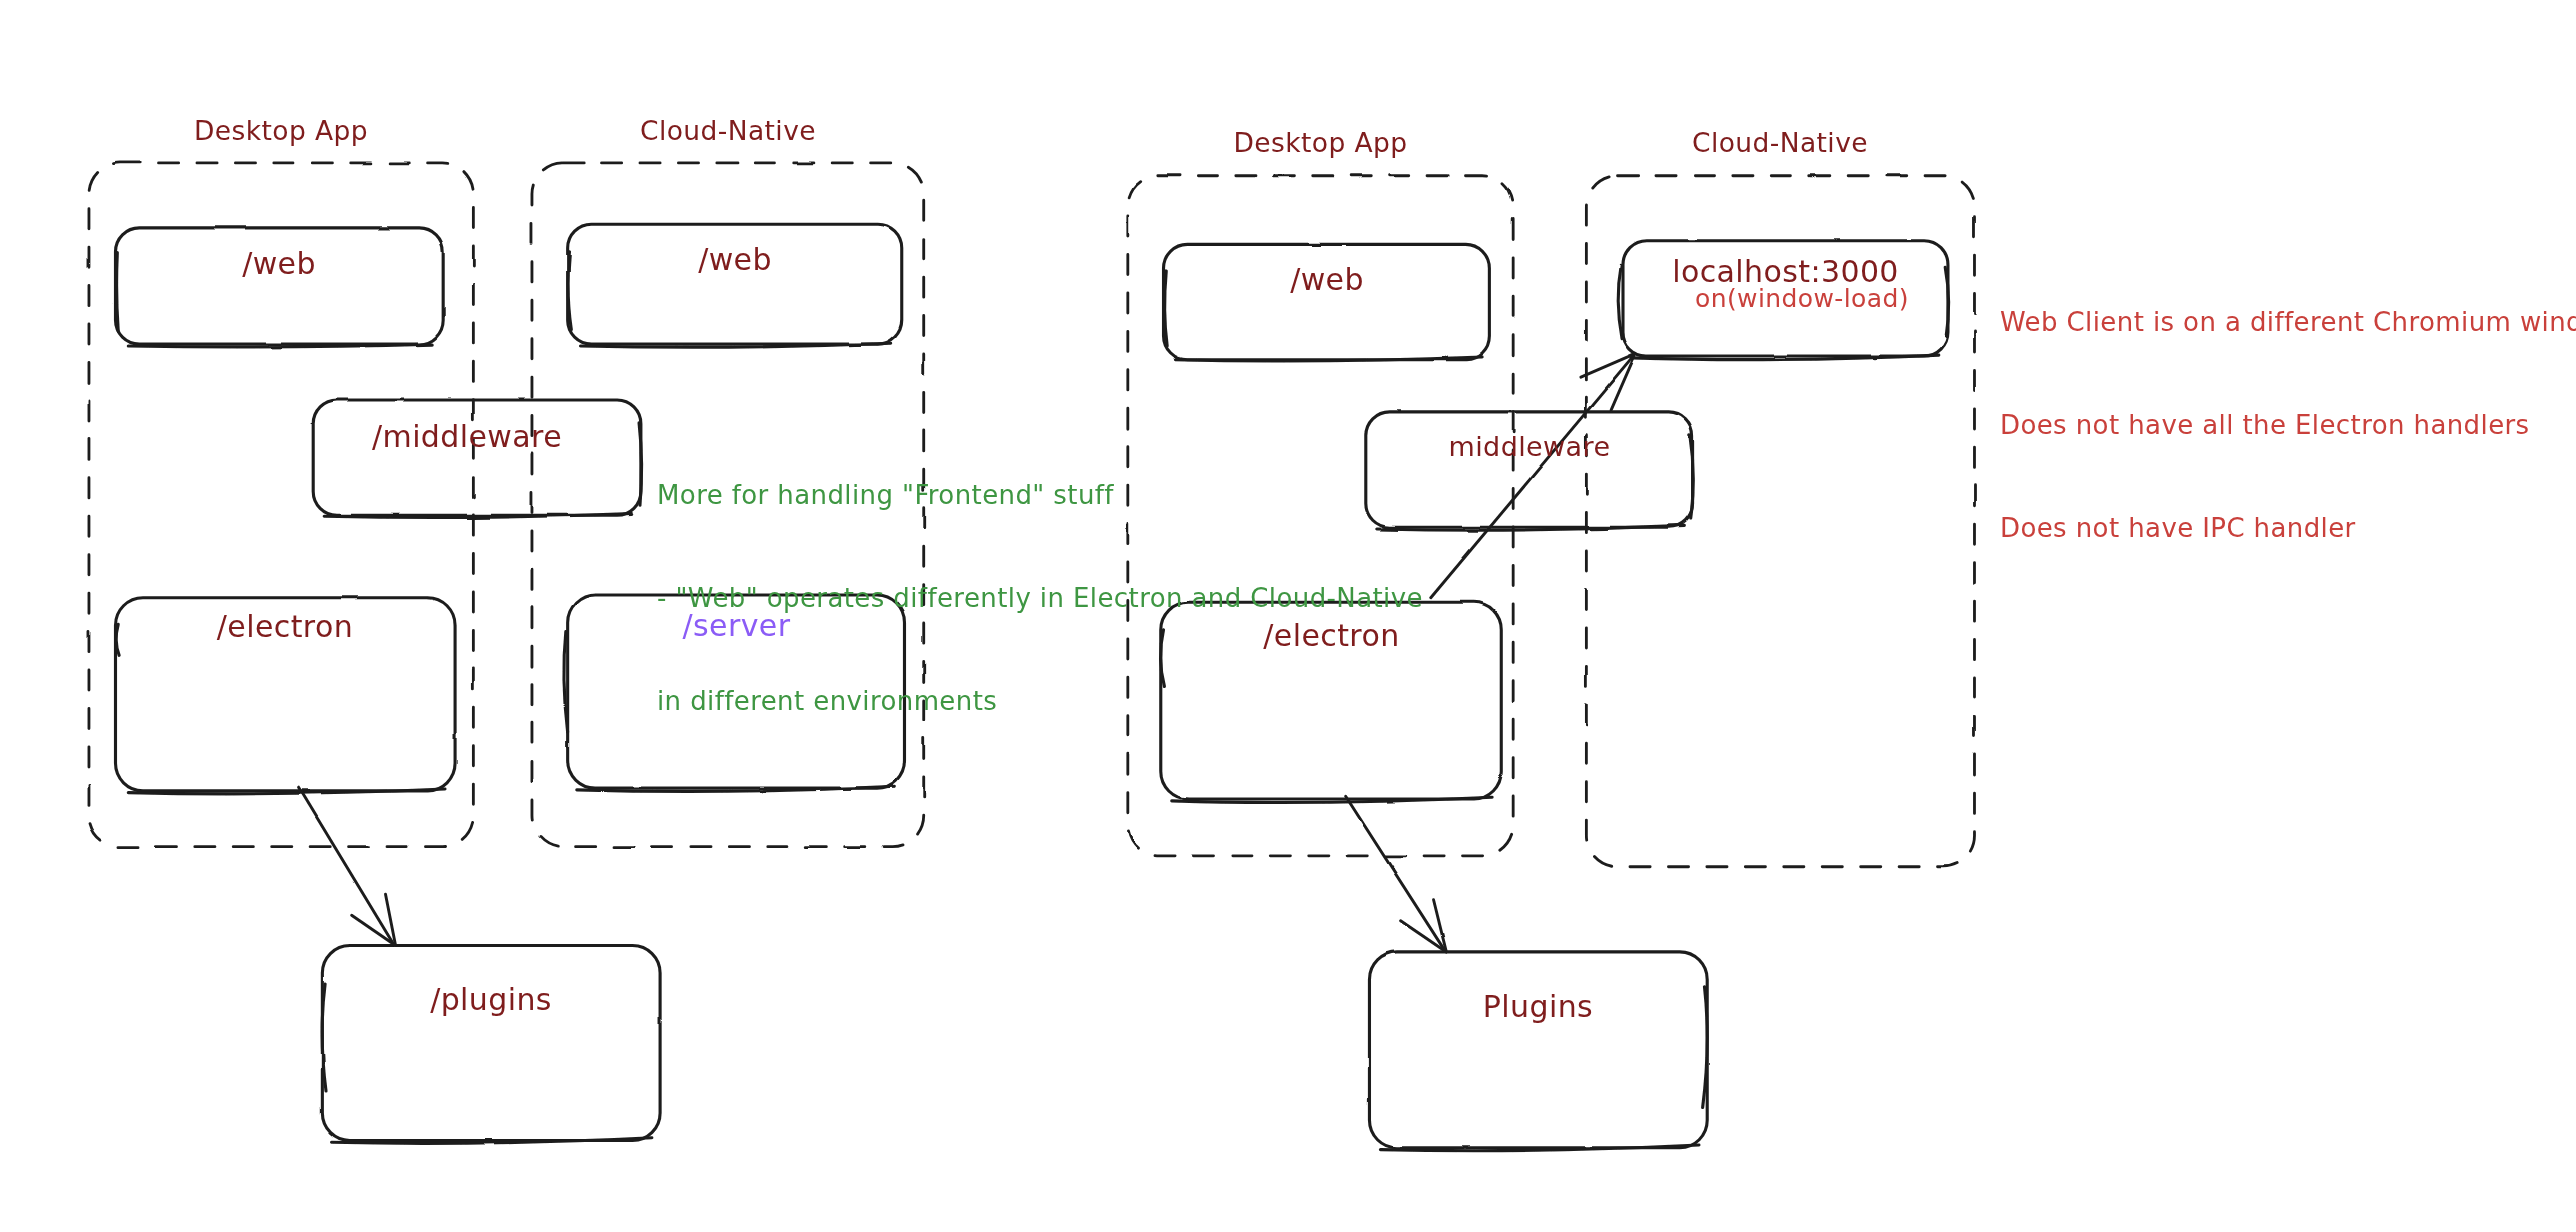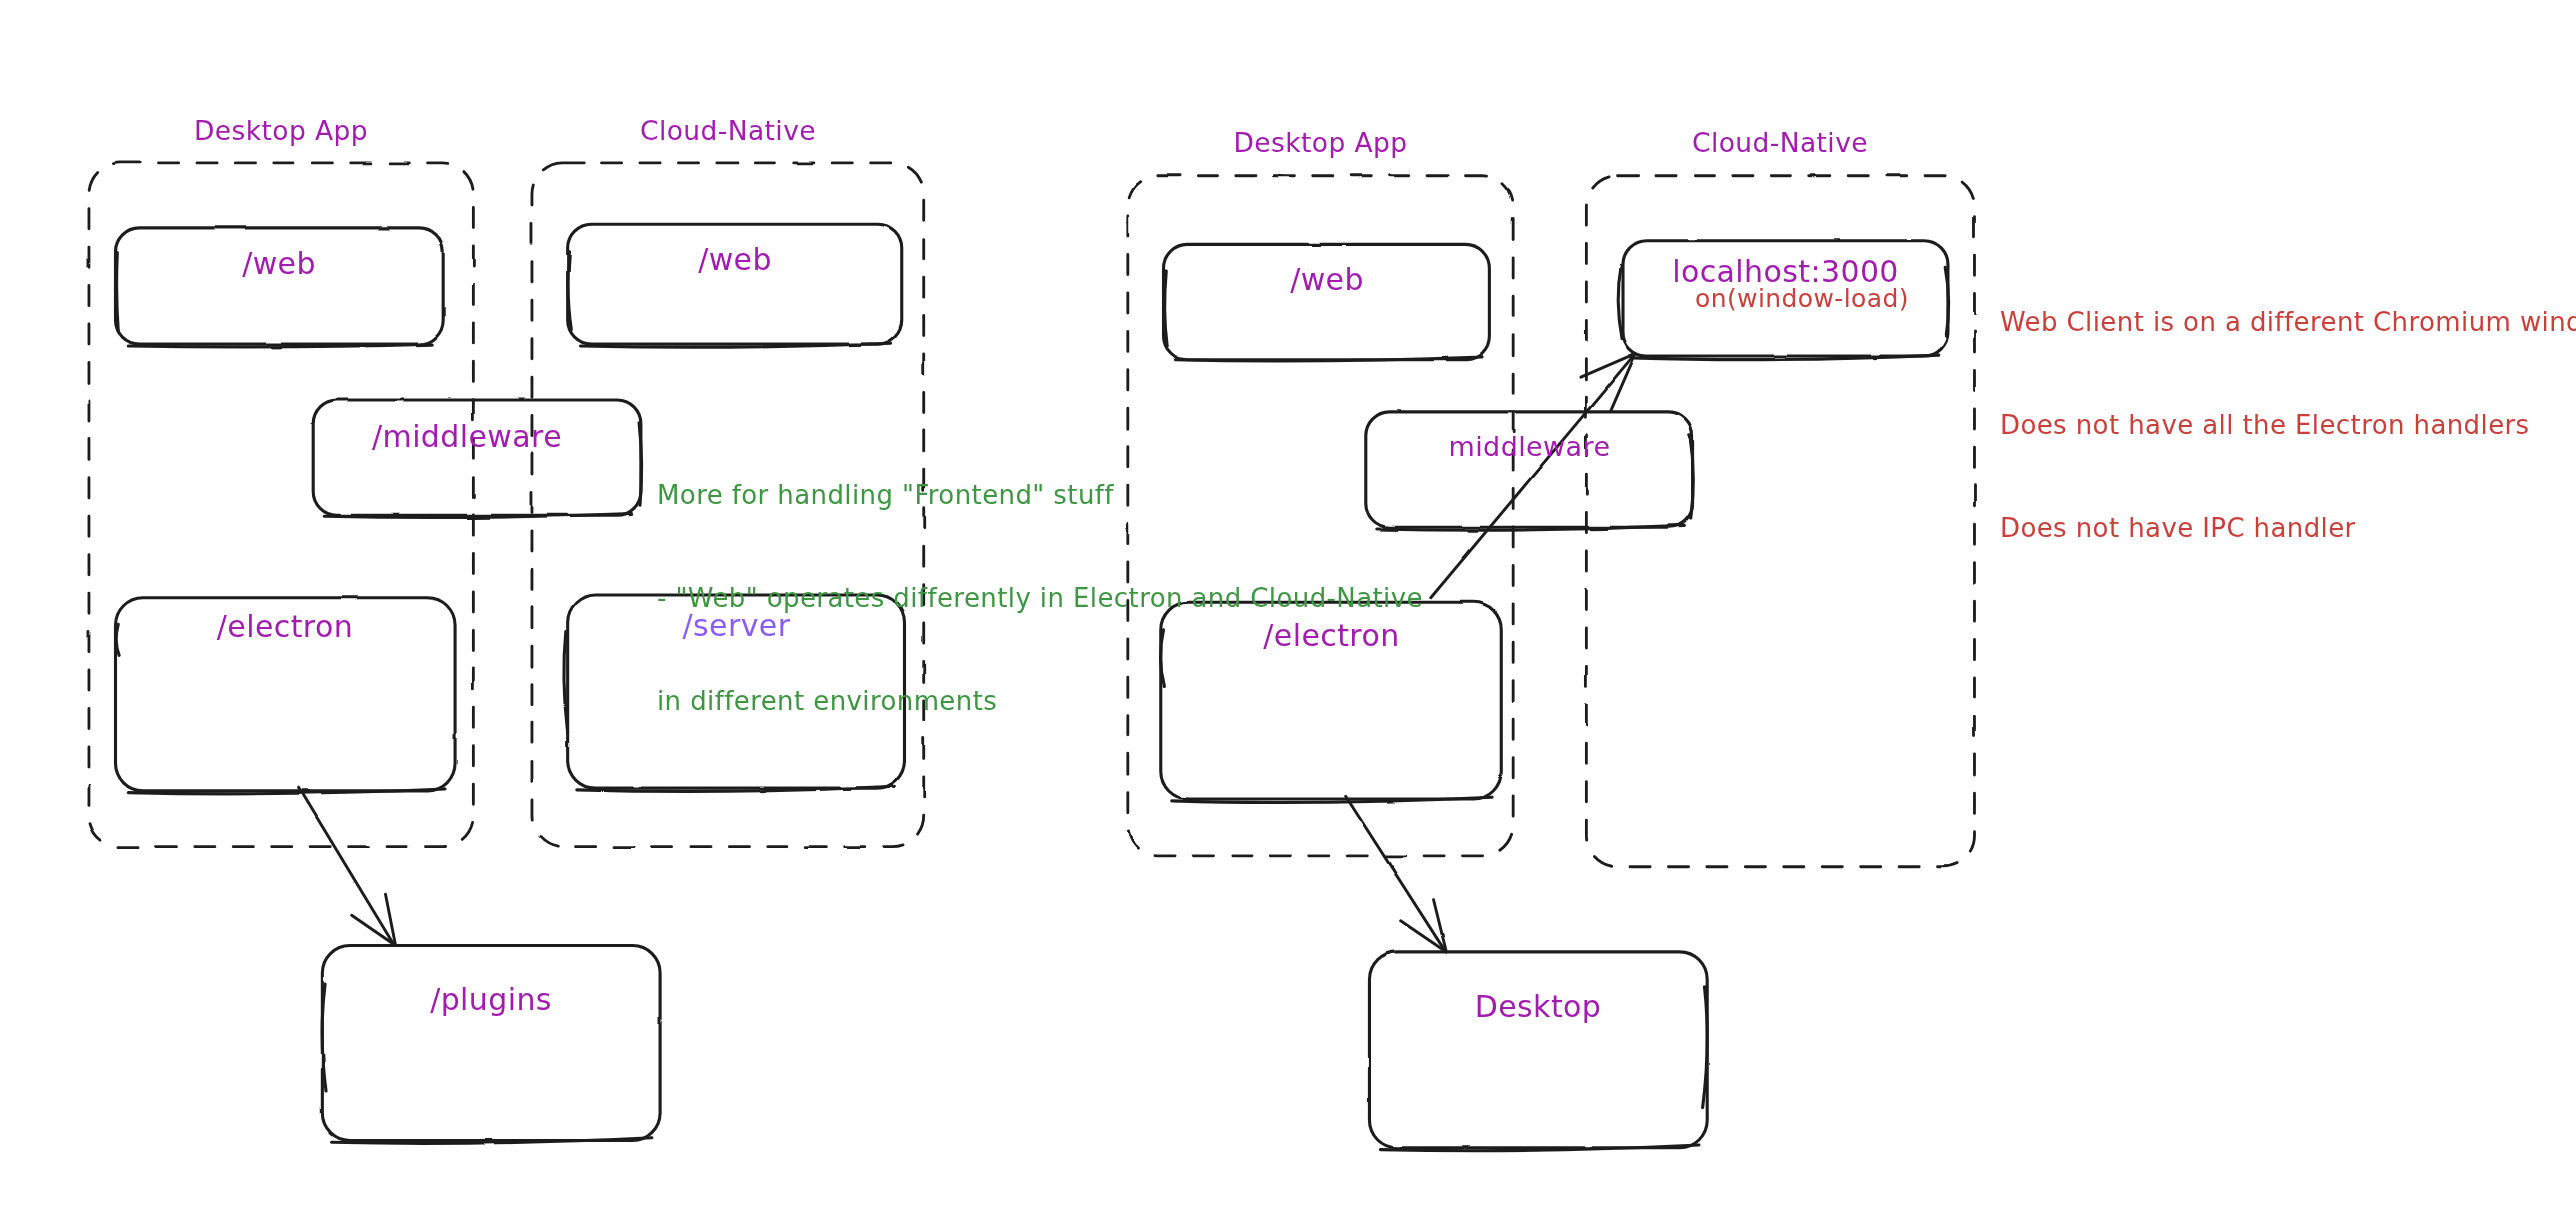--- a/index.html
+++ b/index.html
@@ -20,21 +20,21 @@
   #sketch {
     position: absolute;
     left: 0;
     top: 0;
     width: 2576px;
     height: 1232px;
   }
   .lbl {
     position: absolute;
     font-family: "DejaVu Sans", sans-serif;
-    color: #a21caf;
+    color: #7f1d1d;
     white-space: pre;
     line-height: 1.32;
     letter-spacing: 0.4px;
   }
   .group-title {
     font-size: 26.5px;
     text-align: center;
   }
   .box-title {
     font-size: 30px;
@@ -191,21 +191,21 @@
   <div class="lbl group-title" style="left:1128px; top:126px; width:385px;">Desktop App</div>
   <div class="lbl group-title" style="left:1586px; top:126px; width:388px;">Cloud-Native</div>
 
   <div class="lbl box-title" style="left:1164px; top:260px; width:326px;">/web</div>
 
   <div class="lbl box-title" style="left:1623px; top:252px; width:325px;">localhost:3000</div>
   <div class="lbl box-sub red" style="left:1623px; top:282px; width:358px; text-align:center;">on(window-load)</div>
 
   <div class="lbl box-title small" style="left:1366px; top:429px; width:327px;">middleware</div>
   <div class="lbl box-title" style="left:1161px; top:616px; width:341px;">/electron</div>
-  <div class="lbl box-title" style="left:1369px; top:987px; width:338px;">Desktop</div>
+  <div class="lbl box-title" style="left:1369px; top:987px; width:338px;">Plugins</div>
 
   <div class="lbl note red" style="left:2000px; top:236px;">
     <div>Web Client is on a different Chromium window</div>
     <div>Does not have all the Electron handlers</div>
     <div>Does not have IPC handler</div>
   </div>
 
 </div>
 
 

